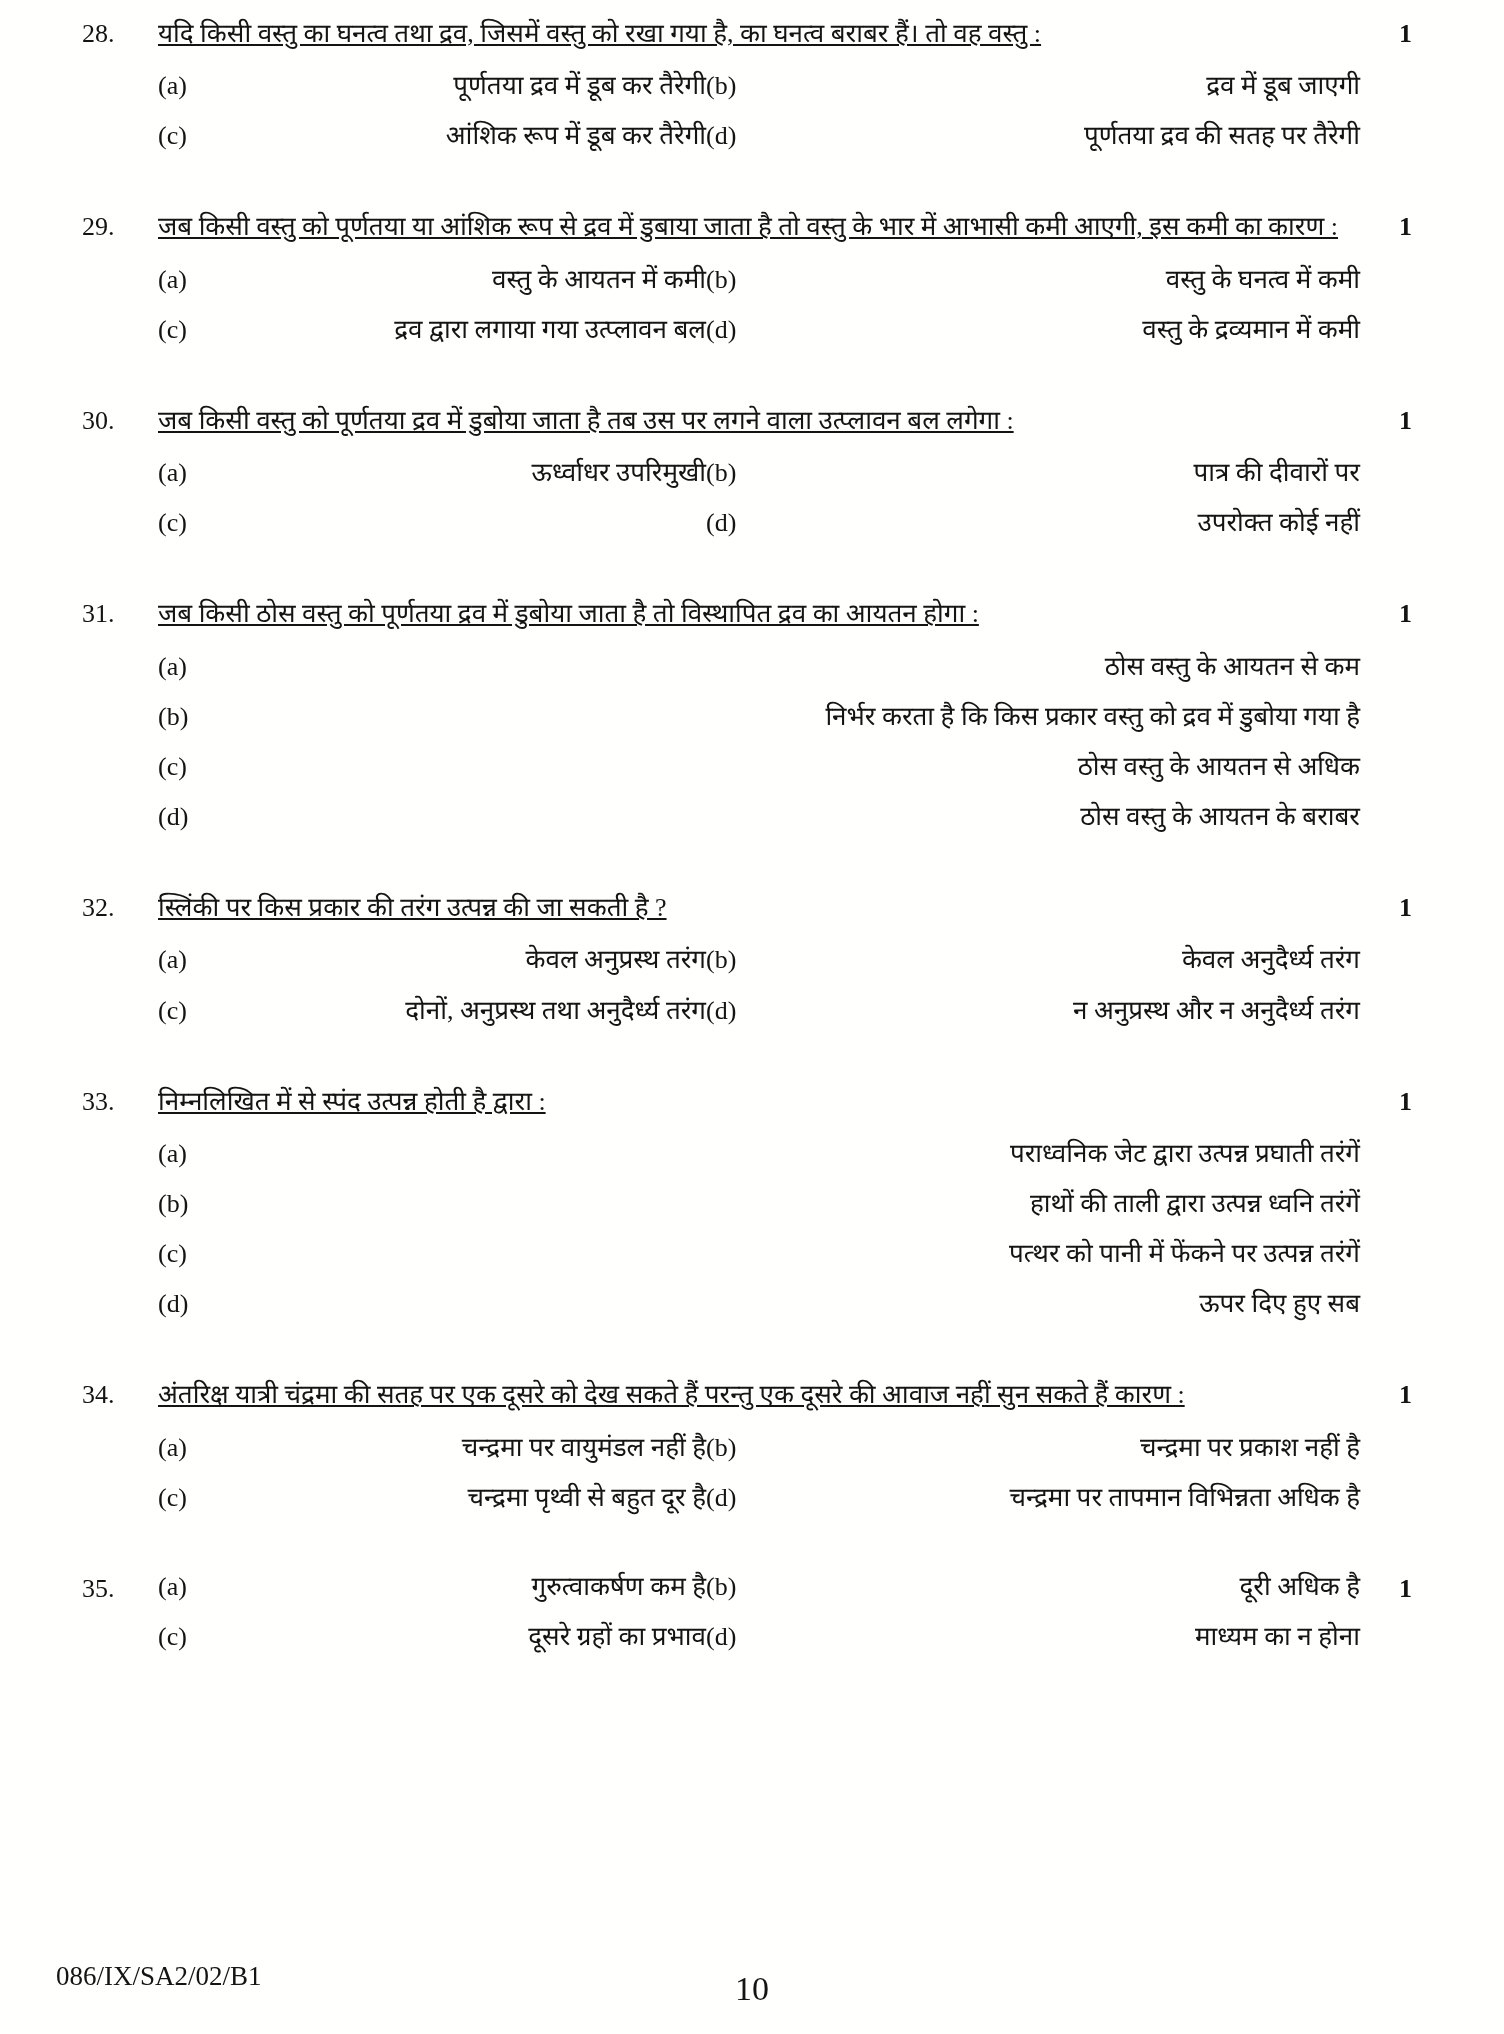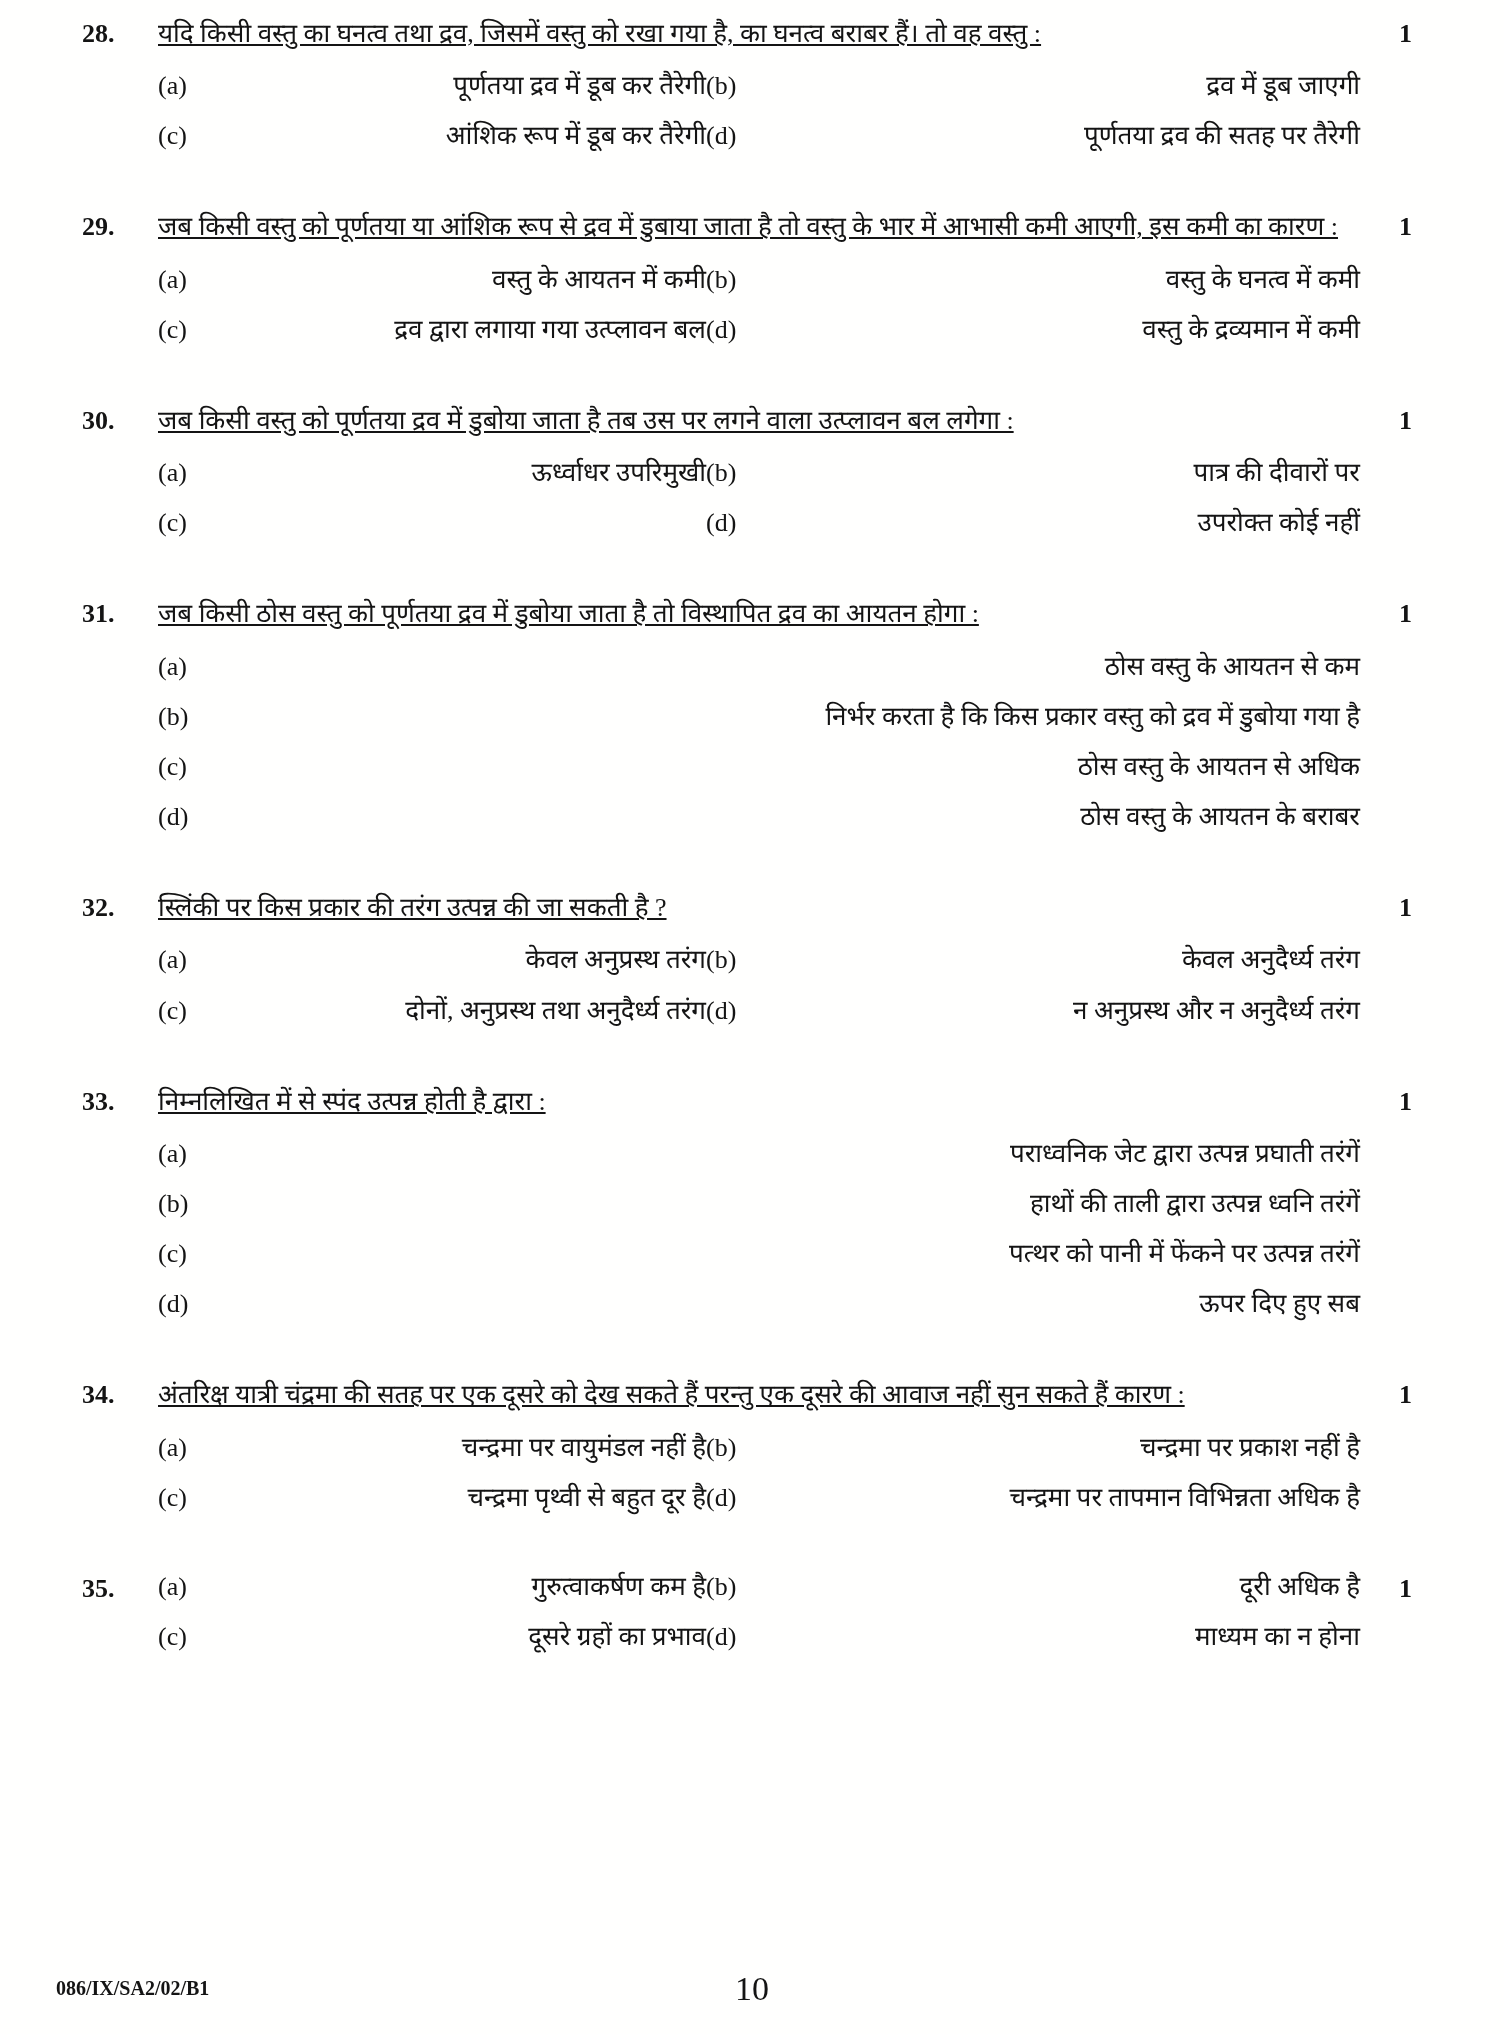--- a/index.html
+++ b/index.html
@@ -21,21 +21,21 @@
   .question {
     margin-bottom: 54px;
   }
   .q-row {
     display: flex;
     align-items: flex-start;
   }
   .q-num {
     width: 76px;
     flex-shrink: 0;
-    font-weight: bold;
+    font-weight: normal;
     font-size: 26px;
     line-height: 1.55;
   }
   .q-body {
     flex: 1;
     min-width: 0;
   }
   .q-text {
     font-size: 26px;
     line-height: 1.55;
@@ -77,23 +77,23 @@
   #footer {
     position: absolute;
     left: 0;
     right: 0;
     bottom: 26px;
     height: 40px;
   }
   #footer .code {
     position: absolute;
     left: 56px;
-    bottom: 8px;
-    font-weight: bold;
-    font-size: 20px;
+    bottom: 16px;
+    font-weight: normal;
+    font-size: 27px;
   }
   #footer .pageno {
     position: absolute;
     left: 0;
     right: 0;
     bottom: 0;
     text-align: center;
     font-size: 34px;
   }
 </style>

